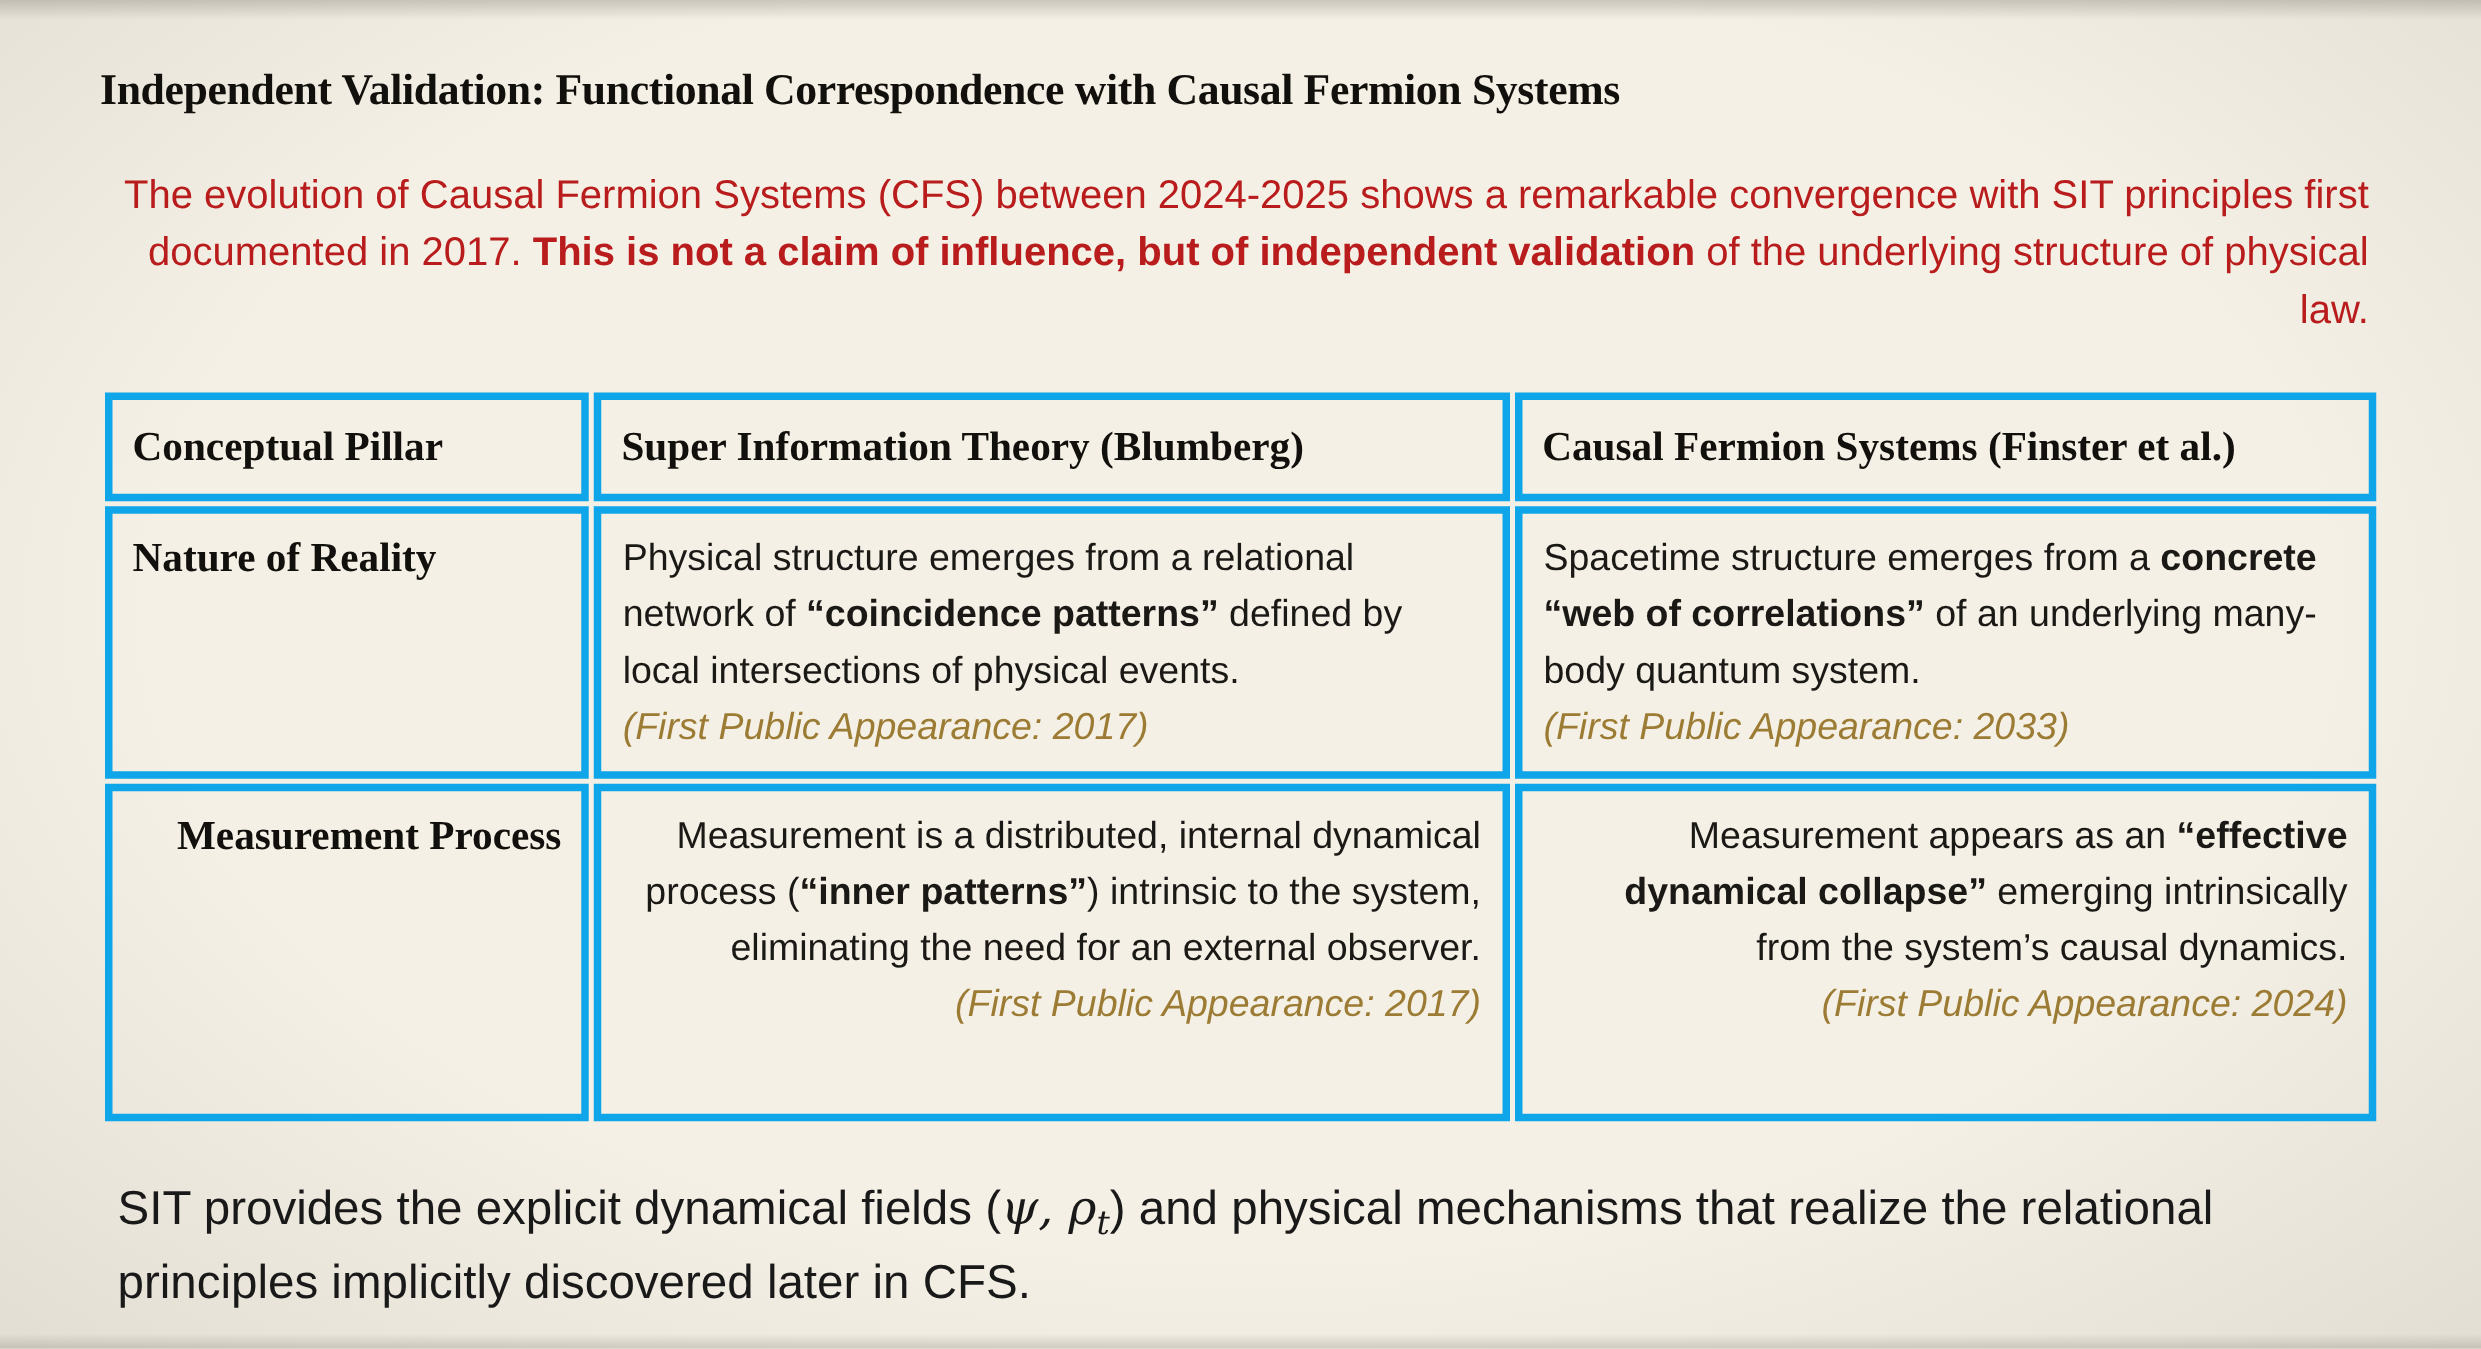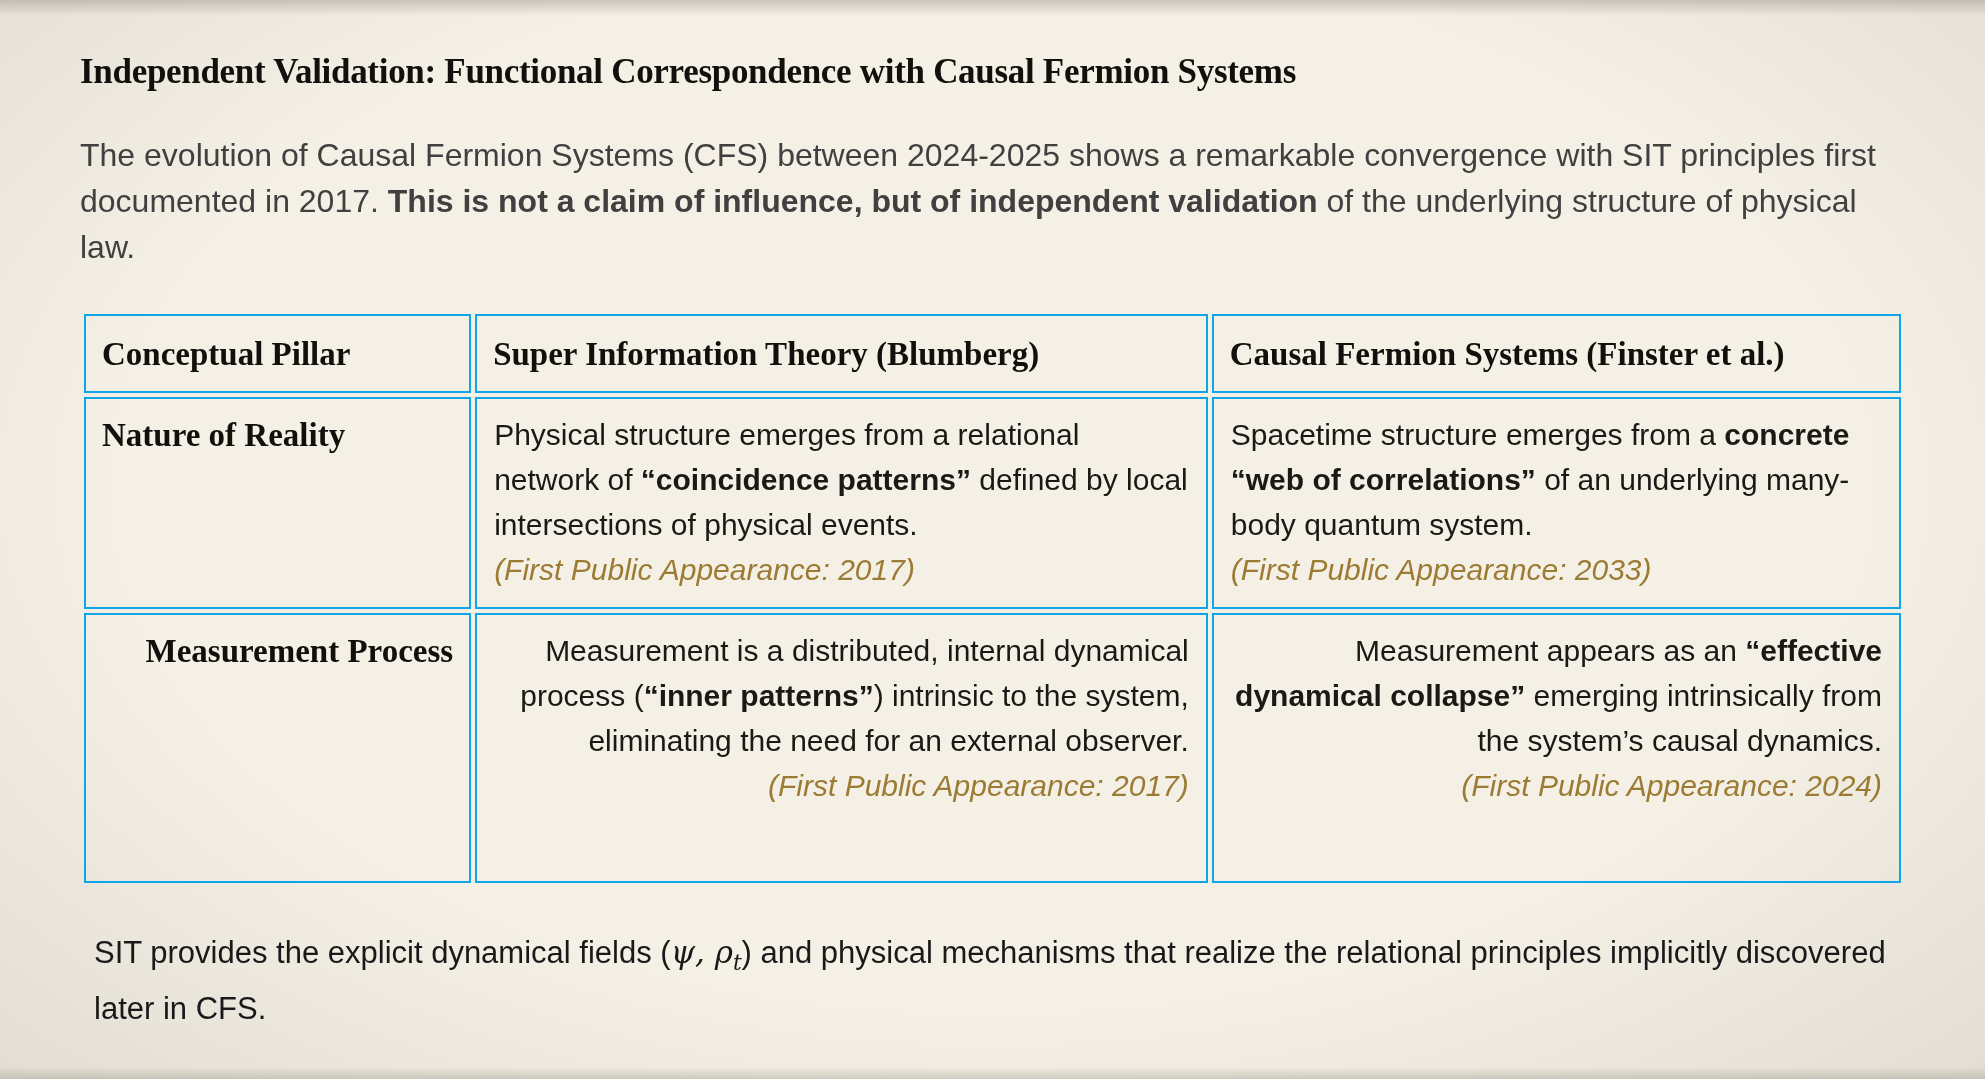--- a/index.html
+++ b/index.html
@@ -26,37 +26,38 @@
     font-size: 35px;
     line-height: 1.15;
     color: #12100c;
     letter-spacing: -0.3px;
   }
   .intro {
     margin: 40px 0 0;
     font-size: 32px;
     line-height: 46px;
     max-width: 1815px;
-    color: #404040;
+    color: #b91c1c;
+    text-align: right;
   }
   .b { font-weight: 700; }
   .math { font-family: "DejaVu Serif", serif; font-style: italic; }
   sub { font-size: 70%; }
   table {
     margin-top: 40px;
     width: 100%;
     border-collapse: separate;
     border-spacing: 4px;
     table-layout: fixed;
   }
   col.c1 { width: 21.4%; }
   col.c2 { width: 40.5%; }
   col.c3 { width: 38.1%; }
   th, td {
-    border: 2px solid #0ea5e9;
+    border: 6px solid #0ea5e9;
     vertical-align: top;
     text-align: left;
     box-sizing: border-box;
   }
   th {
     font-family: "Liberation Serif", serif;
     font-size: 33px;
     font-weight: 700;
     color: #12100c;
     padding: 20px 16px 18px;
@@ -78,21 +79,21 @@
   }
   td.desc .note {
     display: block;
     color: #9c7c34;
     font-style: italic;
   }
   tbody tr:nth-child(1) td { height: 212px; }
   tbody tr:nth-child(2) td { height: 270px; text-align: right; }
   .footer {
     margin: 42px 0 0 14px;
-    font-size: 31px;
+    font-size: 38px;
     line-height: 46px;
     max-width: 1815px;
     color: #191919;
   }
 </style>
 </head>
 <body style="background: rgb(245, 240, 229);">
 
 <div class="vignette"></div>
 

